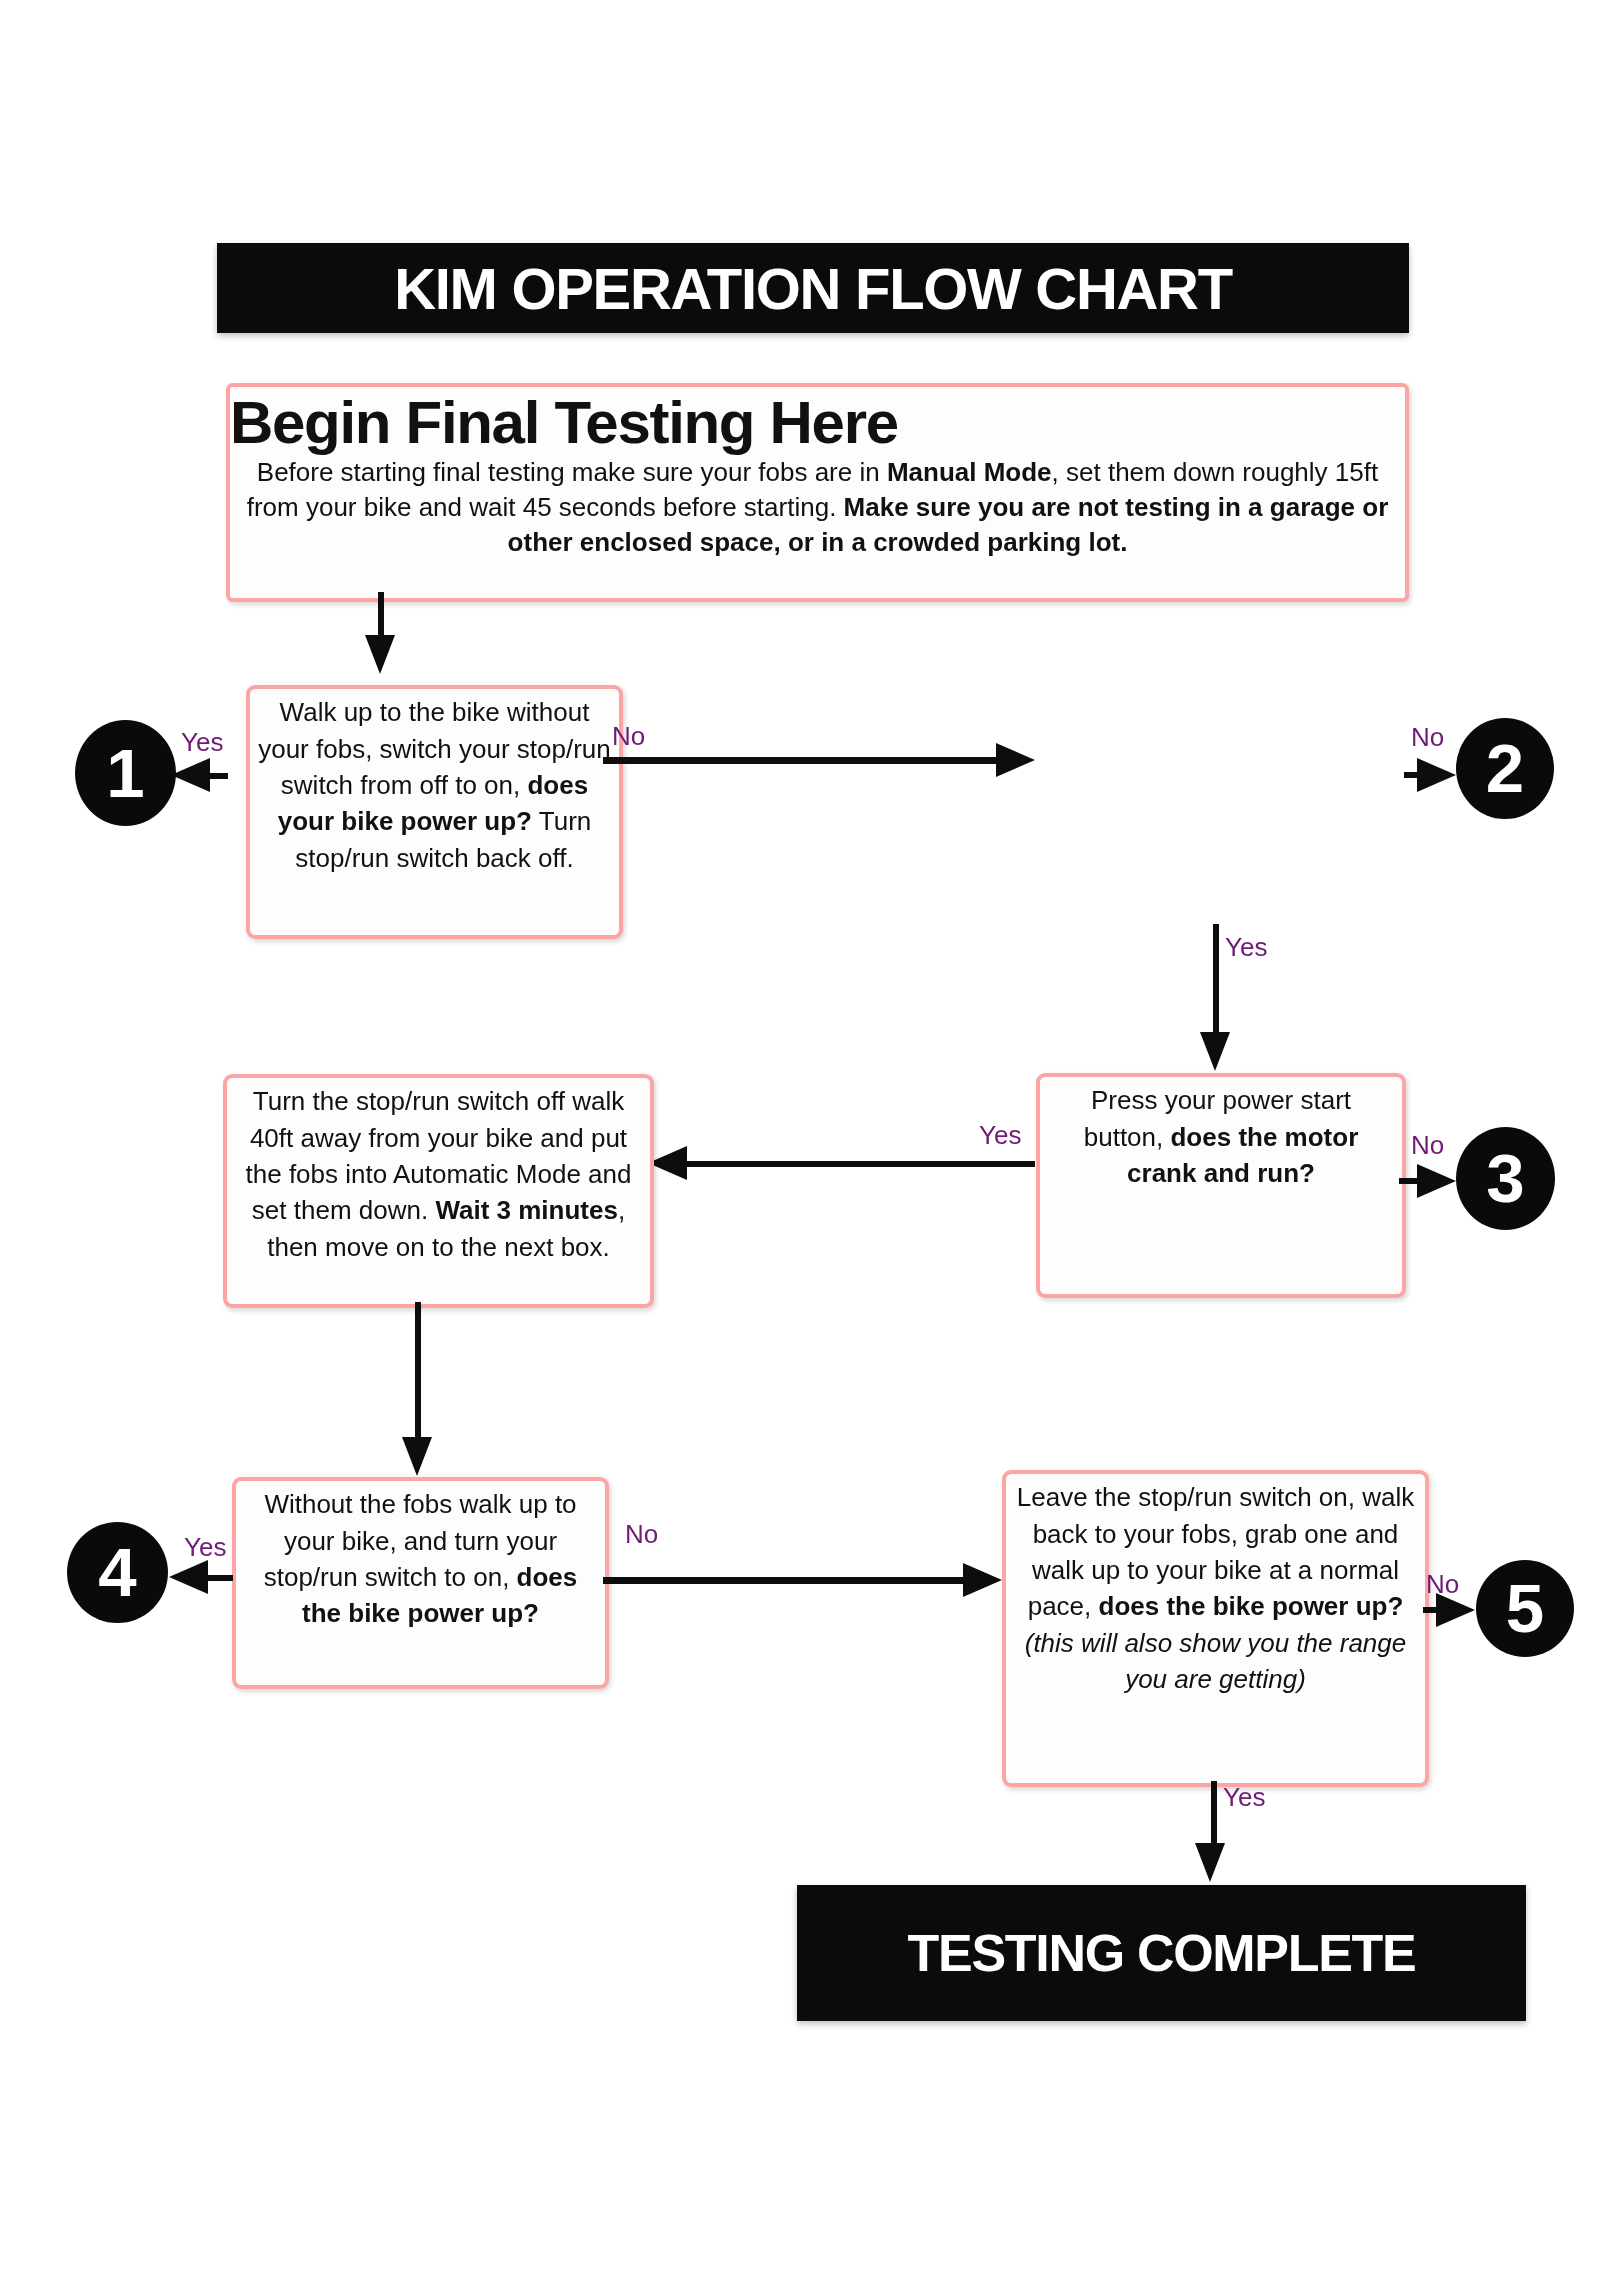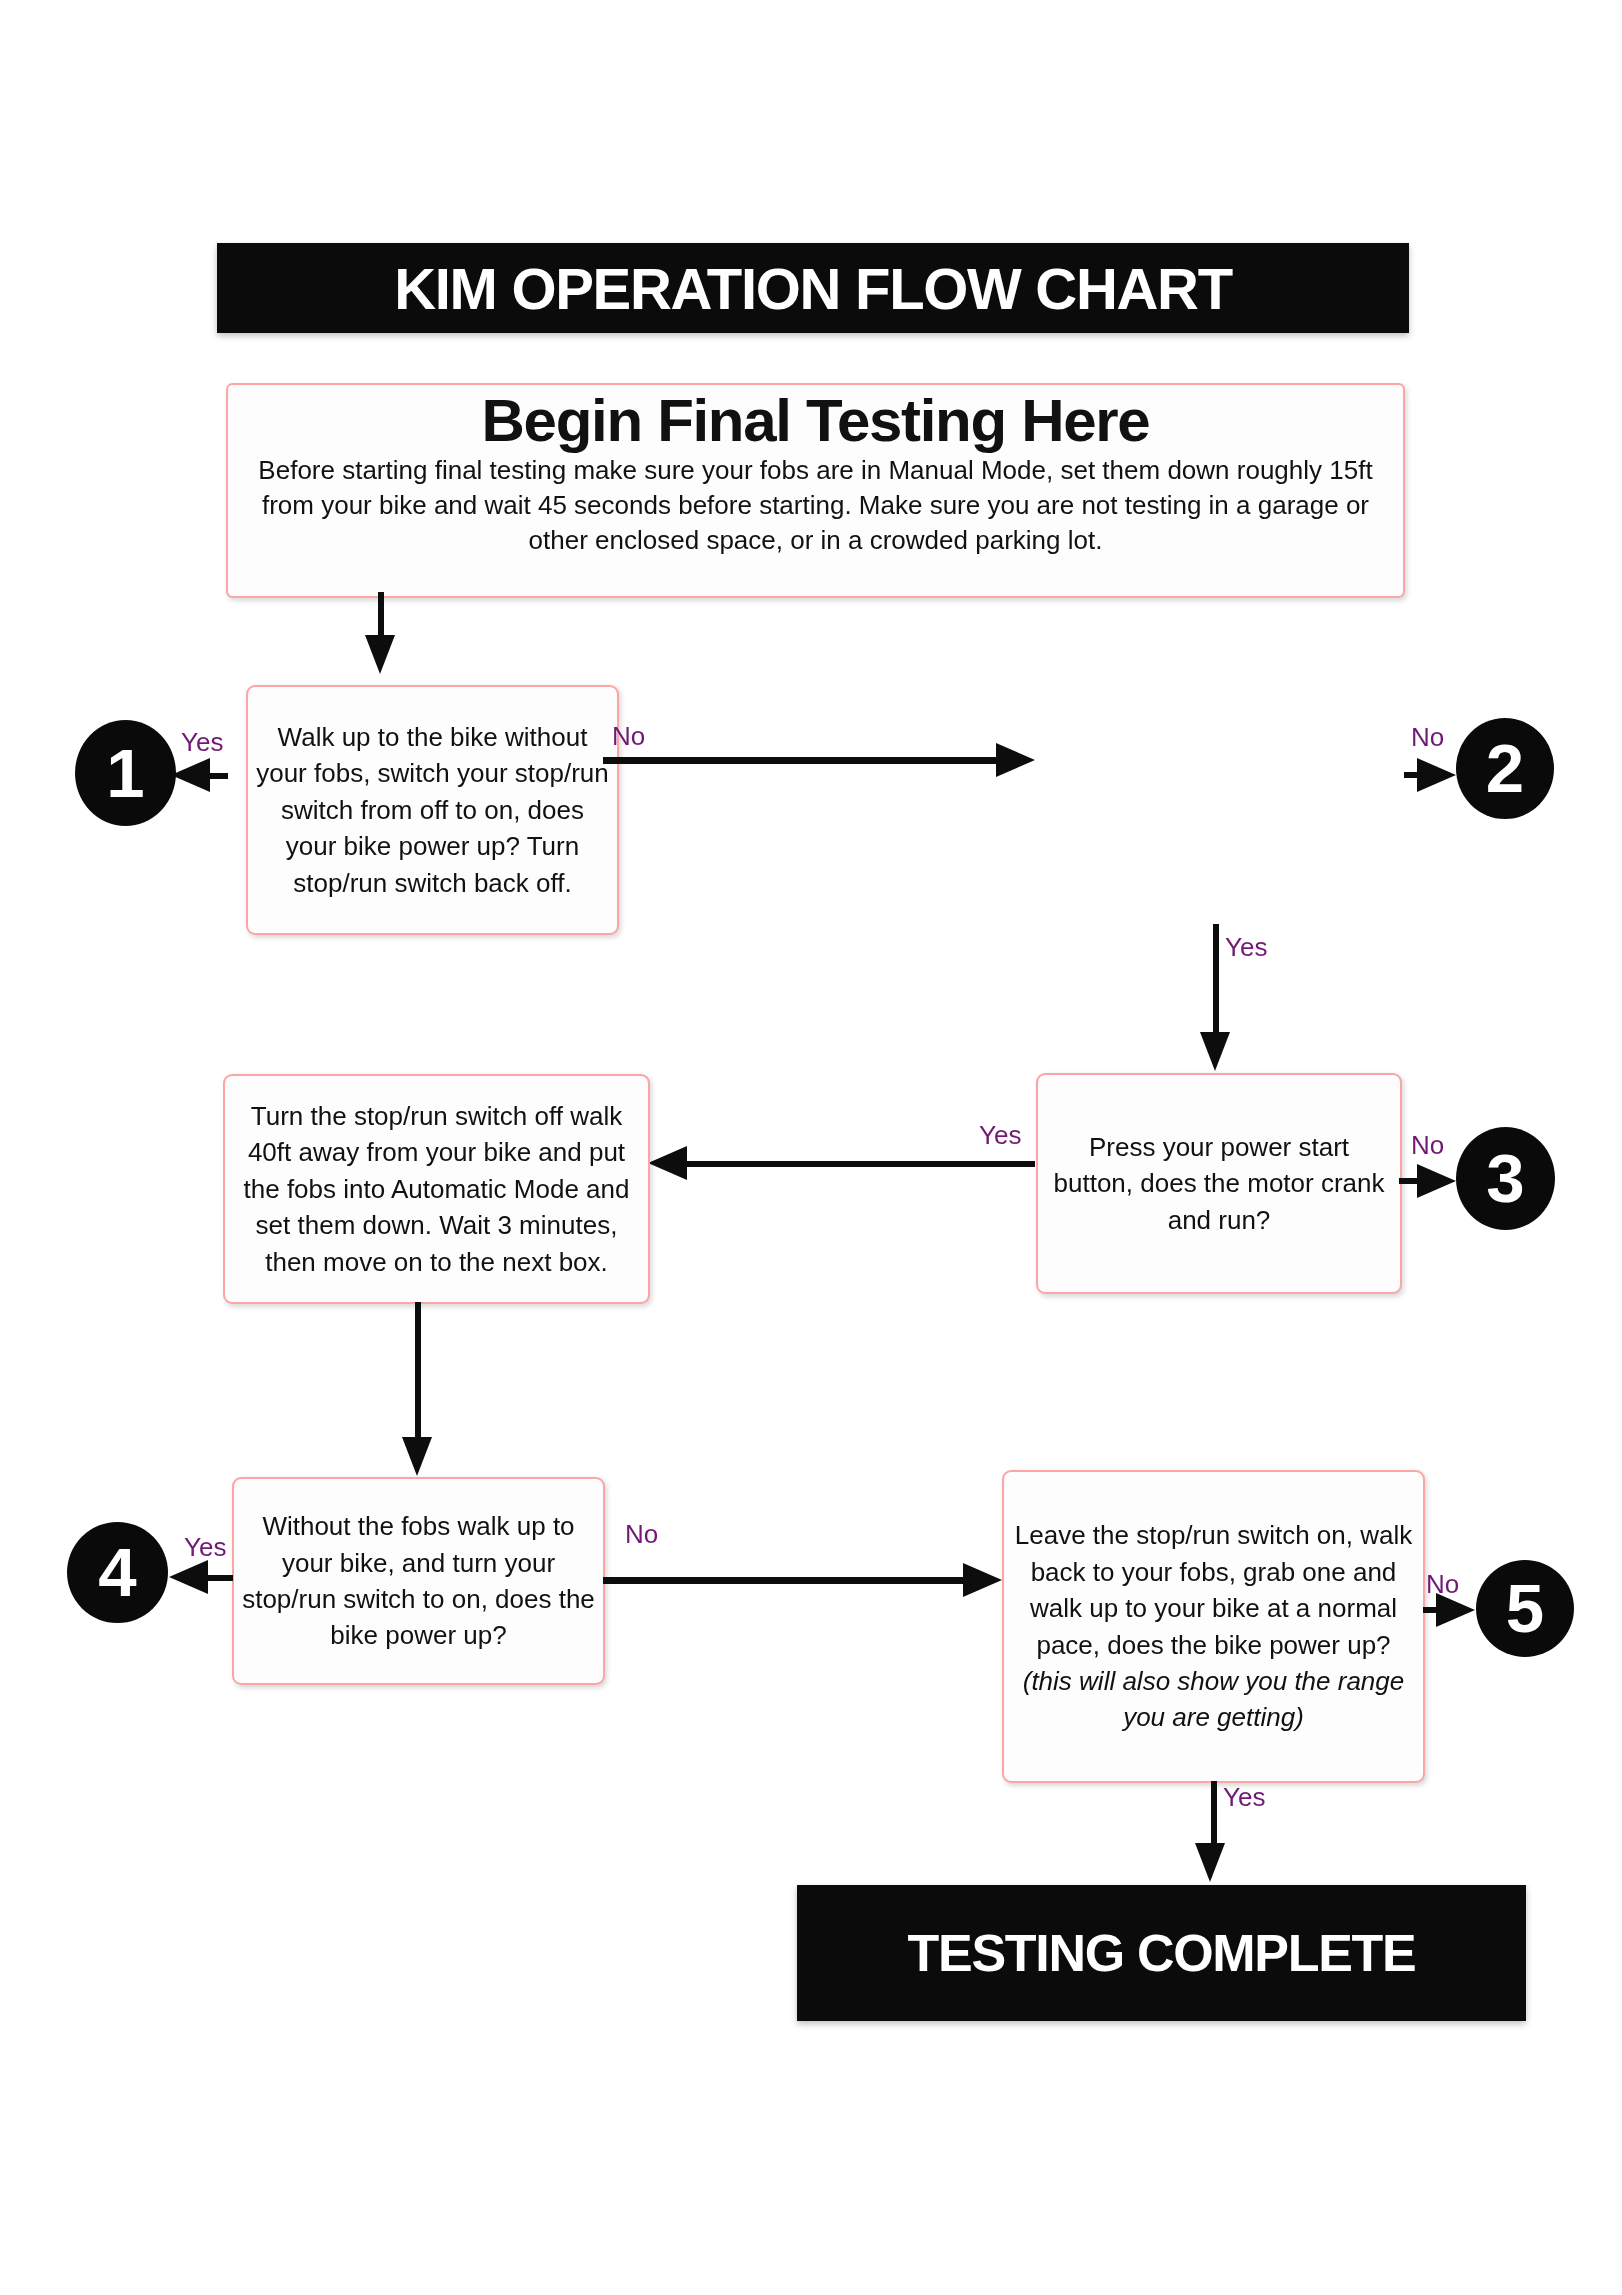--- a/index.html
+++ b/index.html
@@ -8,29 +8,29 @@
     font-family:"Liberation Sans","DejaVu Sans",sans-serif;color:#111;
   }
   .bar{
     position:absolute;background:#0b0b0b;color:#fff;display:flex;align-items:center;justify-content:center;
     box-shadow:0 2.6px 6.5px rgba(0,0,0,0.25);
   }
   .bar .bar-text{font-weight:bold;letter-spacing:-1.3px;white-space:nowrap;}
   #title-bar .bar-text{font-size:58px;text-align:center;}
   #complete-bar .bar-text{font-size:52px;}
   .node{
-    position:absolute;background:#fdfdfd;border:2px solid #fca5a5;border-radius:9.2px;
-    display:flex;align-items:center;justify-content:center;text-align:center;
+    position:absolute;background:#fdfdfd;border:4px solid #fca5a5;border-radius:9.2px;
+    display:flex;align-items:flex-start;justify-content:center;text-align:center;
     box-shadow:2px 2.6px 5.2px rgba(0,0,0,0.15);
   }
   #begin-box{border-radius:6.5px;flex-direction:column;justify-content:flex-start;}
   .begin-heading{font-size:60px;font-weight:bold;letter-spacing:-1.3px;margin-top:3.9px;line-height:1.05;}
   .begin-body{font-size:26px;line-height:1.34;padding:1.3px 11.8px 0 11.8px;}
   .box-text{font-size:26px;line-height:1.40;padding:5.2px 7.9px;}
-  .b{font-weight:normal;}
+  .b{font-weight:bold;}
   .i{font-style:italic;}
   .num-circle{
     position:absolute;background:#0a0a0a;border-radius:50%;color:#fff;
     display:flex;align-items:center;justify-content:center;font-weight:bold;font-size:69px;
   }
   .edge-label{position:absolute;font-size:26px;color:#701a75;white-space:nowrap;}
   .vline,.hline{position:absolute;background:#0d0d0d;}
   .head{position:absolute;width:0;height:0;}
   .head-down{border-left:15.7px solid transparent;border-right:15.7px solid transparent;border-top:39px solid #0d0d0d;}
   .head-right{border-top:17px solid transparent;border-bottom:17px solid transparent;border-left:39px solid #0d0d0d;}

